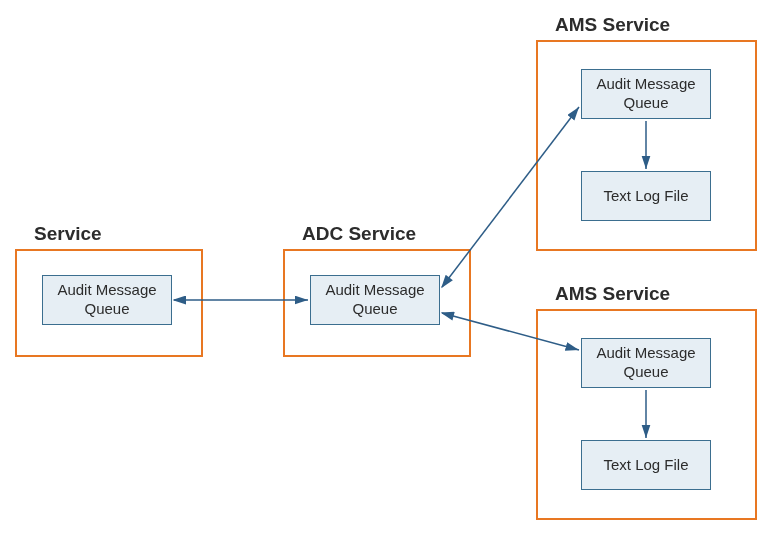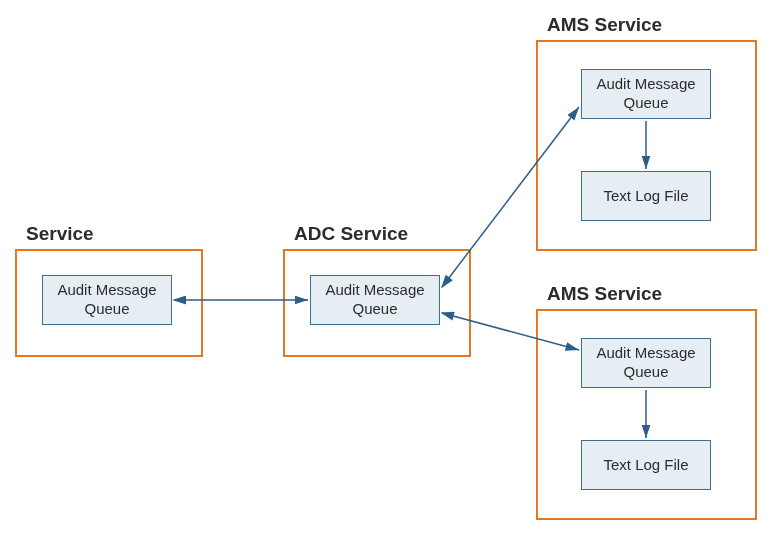--- a/index.html
+++ b/index.html
@@ -12,21 +12,21 @@
     position: relative;
   }
   .group {
     position: absolute;
     border: 2px solid #e87722;
     background: #ffffff;
   }
   .group-title {
     position: absolute;
     top: -28px;
-    left: 9px;
+    left: 17px;
     font-size: 19px;
     font-weight: bold;
     color: #2c2c2c;
     white-space: nowrap;
   }
   .node {
     position: absolute;
     border: 1px solid #3b6e8f;
     background: #e6eef4;
     display: flex;

